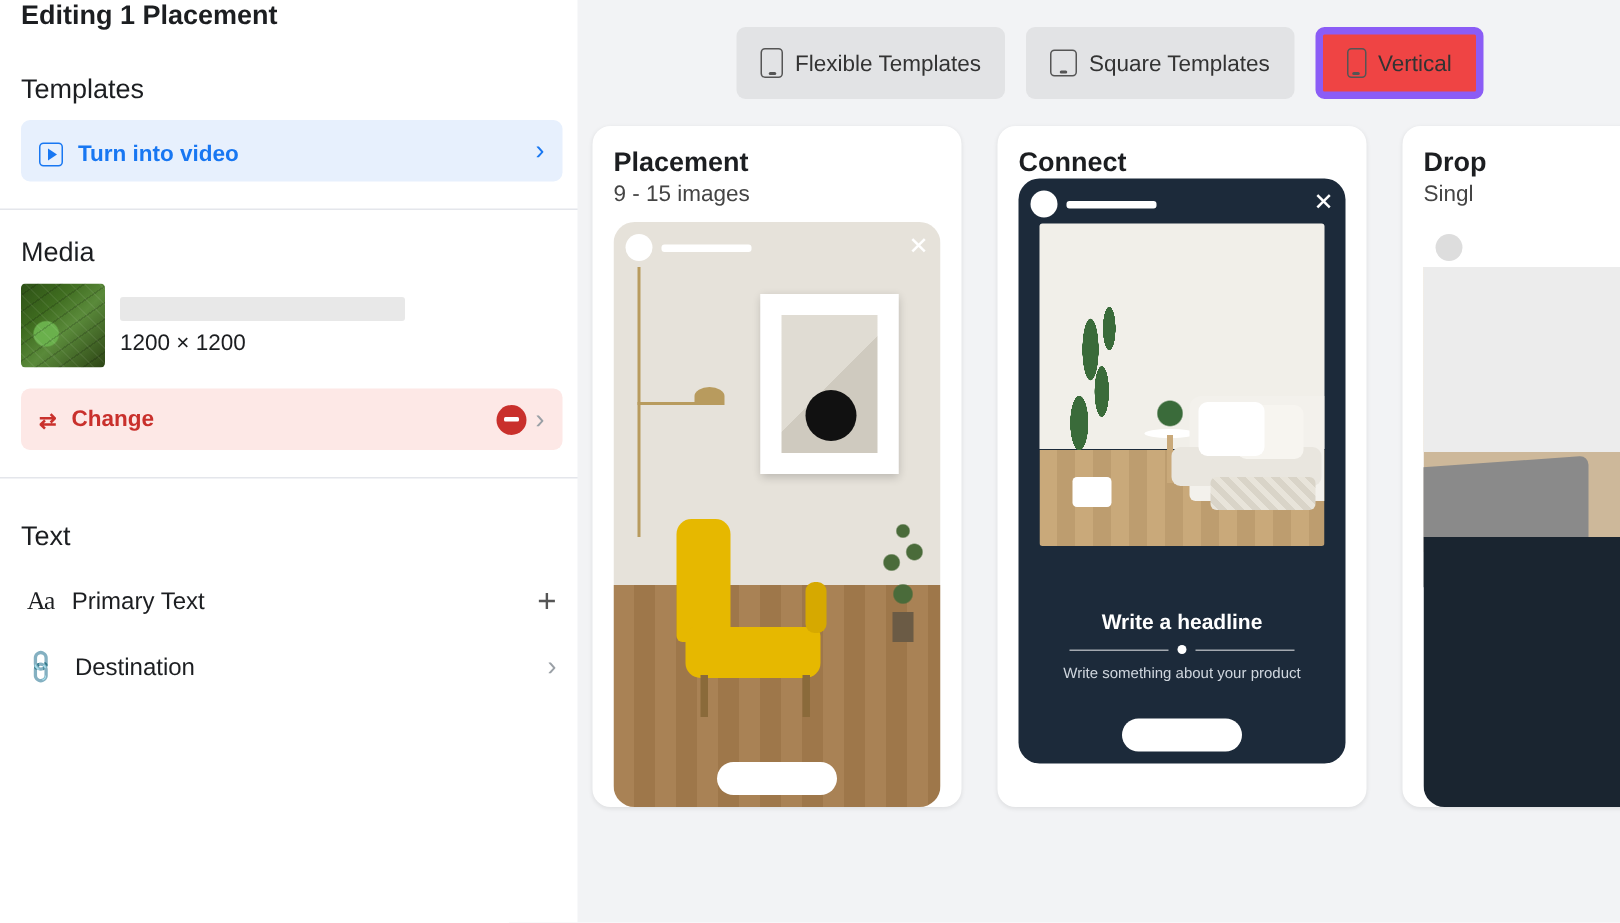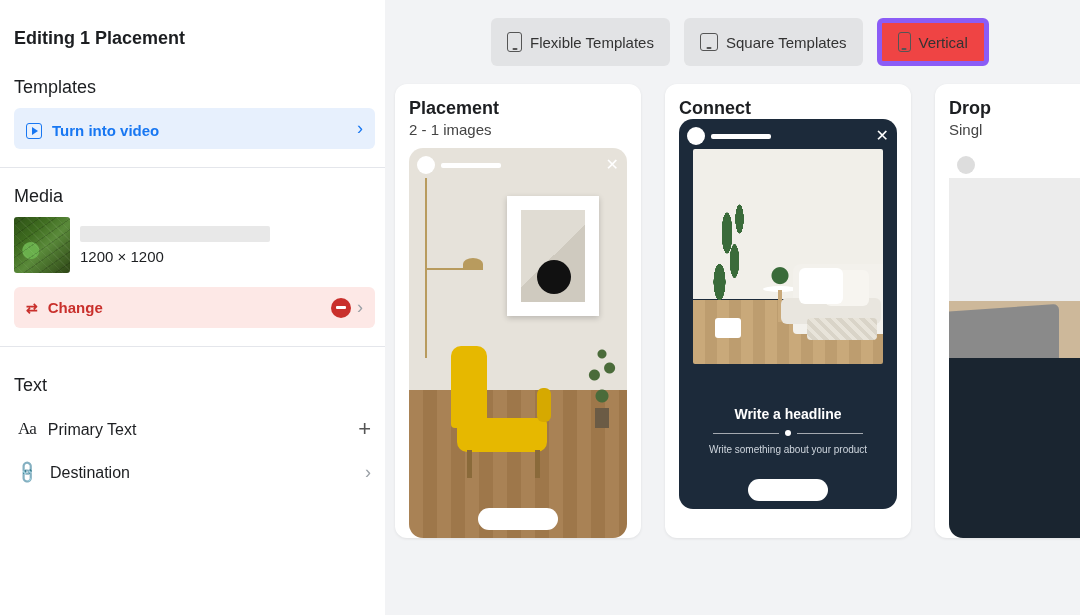--- a/index.html
+++ b/index.html
@@ -1,17 +1,17 @@
 <!DOCTYPE html>
 <html><head>
 <meta charset="utf-8">
 <style>
   *{box-sizing:border-box;margin:0;padding:0;font-family:-apple-system,BlinkMacSystemFont,"Segoe UI",Helvetica,Arial,sans-serif;}
   body{width:1080px;height:615px;overflow:hidden;background:#fff;display:flex;}
-  .sidebar{width:385px;padding:28px 10px 0 14px;flex:0 0 385px;}
+  .sidebar{width:385px;padding:0 10px 0 14px;flex:0 0 385px;}
   .page-title{font-size:18px;font-weight:700;color:#1c1e21;margin-bottom:28px;}
   .section-title{font-size:18px;font-weight:400;color:#1c1e21;margin-bottom:10px;}
   .turn-video{display:flex;align-items:flex-end;justify-content:space-between;background:#e7f0fd;border-radius:6px;padding:10px 12px;margin-bottom:18px;cursor:pointer;}
   .turn-video-left{display:flex;align-items:center;gap:10px;color:#1877f2;font-weight:700;font-size:15px;}
   .play-icon{width:16px;height:16px;border:1.5px solid #1877f2;border-radius:3px;display:flex;align-items:center;justify-content:center;}
   .play-icon::after{content:"";border-left:6px solid #1877f2;border-top:4px solid transparent;border-bottom:4px solid transparent;margin-left:2px;}
   .chevron{color:#1877f2;font-size:18px;}
   .divider{height:1px;background:#e4e6eb;margin:0 -14px 18px -14px;}
   .media-row{display:flex;align-items:center;gap:10px;margin-bottom:14px;}
   .thumb{width:56px;height:56px;border-radius:3px;background:
@@ -187,21 +187,21 @@
     <div class="filter-btn active">
       <span class="device-icon vert"></span>
       <span>Vertical</span>
     </div>
   </div>
 
   <div class="cards">
 
     <div class="card">
       <div class="card-title">Placement</div>
-      <div class="card-sub">2 - 1 images</div>
+      <div class="card-sub">9 - 15 images</div>
       <div class="mock">
         <div class="scene-slide">
           <div class="floor"></div>
           <div class="lamp"></div>
           <div class="frame">
               <div class="frame-inner"></div>
               <div class="frame-dot"></div>
             </div>
           <div class="plant1"></div>
           <div class="chair">

